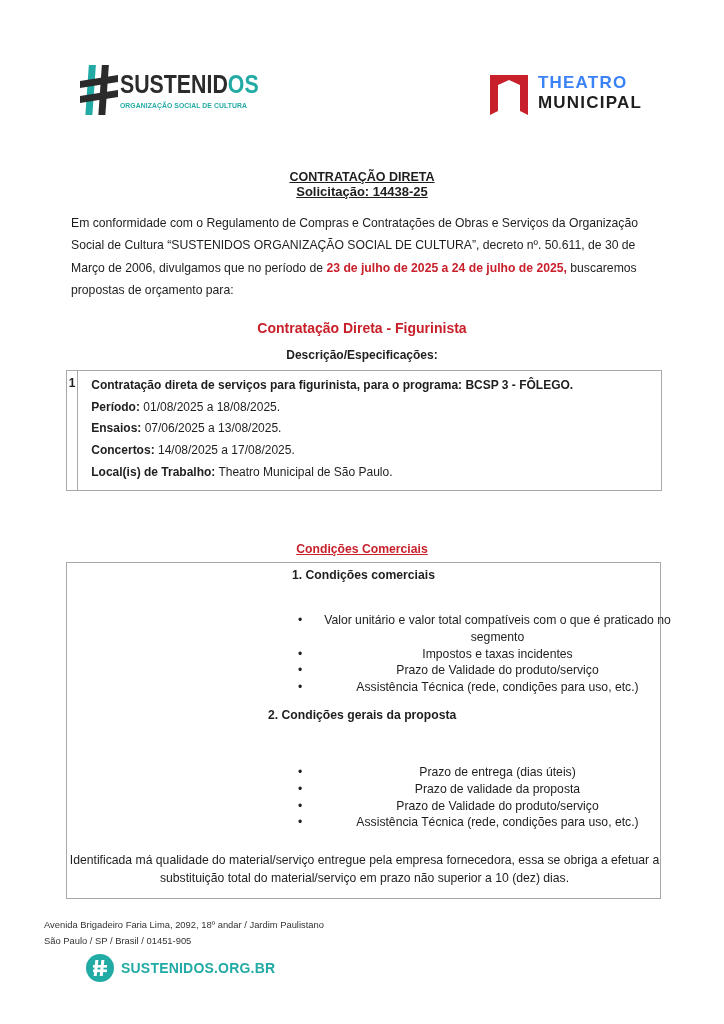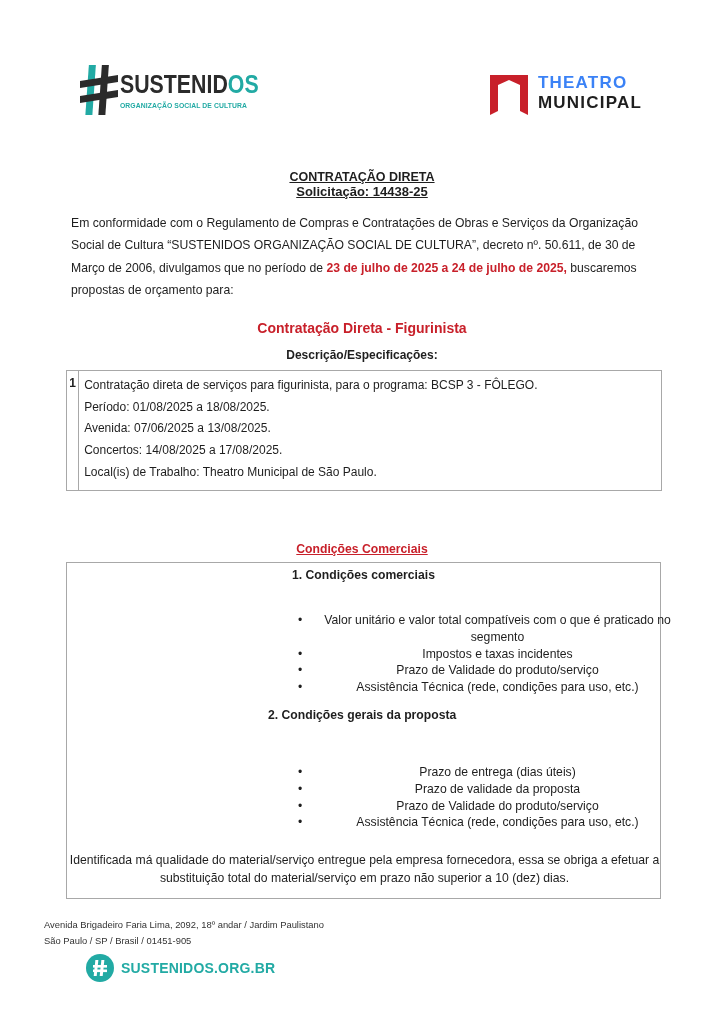--- a/index.html
+++ b/index.html
@@ -29,21 +29,21 @@
 
   #sec-title { left: 0; width: 724px; top: 320px; text-align: center; font-size: 14px; font-weight: bold; color: #c8202a; }
   #spec-label { left: 0; width: 724px; top: 348px; text-align: center; font-size: 12px; font-weight: bold; }
 
   table.spec { position: absolute; left: 66px; top: 370px; width: 596px; border-collapse: collapse; font-size: 12px; }
   table.spec td, table.spec th { border: 1px solid #a8a8a8; }
   table.spec th { height: 37px; font-weight: bold; font-size: 12.2px; }
   th.item-col { width: 56px; }
   td.item-num { text-align: center; vertical-align: top; font-weight: bold; padding-top: 5px; }
   td.desc { padding: 4px 5px 6px 5px; vertical-align: top; line-height: 21.7px; }
-  td.desc b { font-weight: normal; }
+  td.desc b { font-weight: bold; margin-left: 8px; }
 
   #cond-title { left: 0; width: 724px; top: 542px; text-align: center; font-size: 12.2px; font-weight: bold; color: #c8202a; text-decoration: underline; }
 
   #cond-box { left: 66px; top: 562px; width: 595px; height: 337px; border: 1px solid #a8a8a8; box-sizing: border-box; }
   .sub-h { position: absolute; font-size: 12.2px; font-weight: bold; }
   #c1-h { left: 225px; top: 5px; }
   #c2-h { left: 201px; top: 145px; }
   ul.blist { position: absolute; margin: 16px; padding: 0; list-style: none; font-size: 12.2px; line-height: 16.8px; text-align: center; }
   ul.blist li { position: relative; padding-left: 19px; }
   ul.blist li::before { content: "•"; position: absolute; left: 0; top: 0; }
@@ -86,21 +86,21 @@
 <div id="sec-title" class="abs">Contratação Direta - Figurinista</div>
 <div id="spec-label" class="abs">Descrição/Especificações:</div>
 
 <table class="spec">
   <tbody>
   <tr>
     <td class="item-num">1</td>
     <td class="desc">
       <div><b>Contratação direta de serviços para figurinista, para o programa: BCSP 3 - FÔLEGO.</b></div>
       <div><b>Período:</b><span> 01/08/2025 a 18/08/2025.</span></div>
-      <div><b>Avenida:</b><span> 07/06/2025 a 13/08/2025.</span></div>
+      <div><b>Ensaios:</b><span> 07/06/2025 a 13/08/2025.</span></div>
       <div><b>Concertos:</b><span> 14/08/2025 a 17/08/2025.</span></div>
       <div><b>Local(is) de Trabalho:</b><span> Theatro Municipal de São Paulo.</span></div>
     </td>
   </tr>
 </tbody>
   </table>
 
 <div id="cond-title" class="abs">Condições Comerciais</div>
 
 <div id="cond-box" class="abs">

